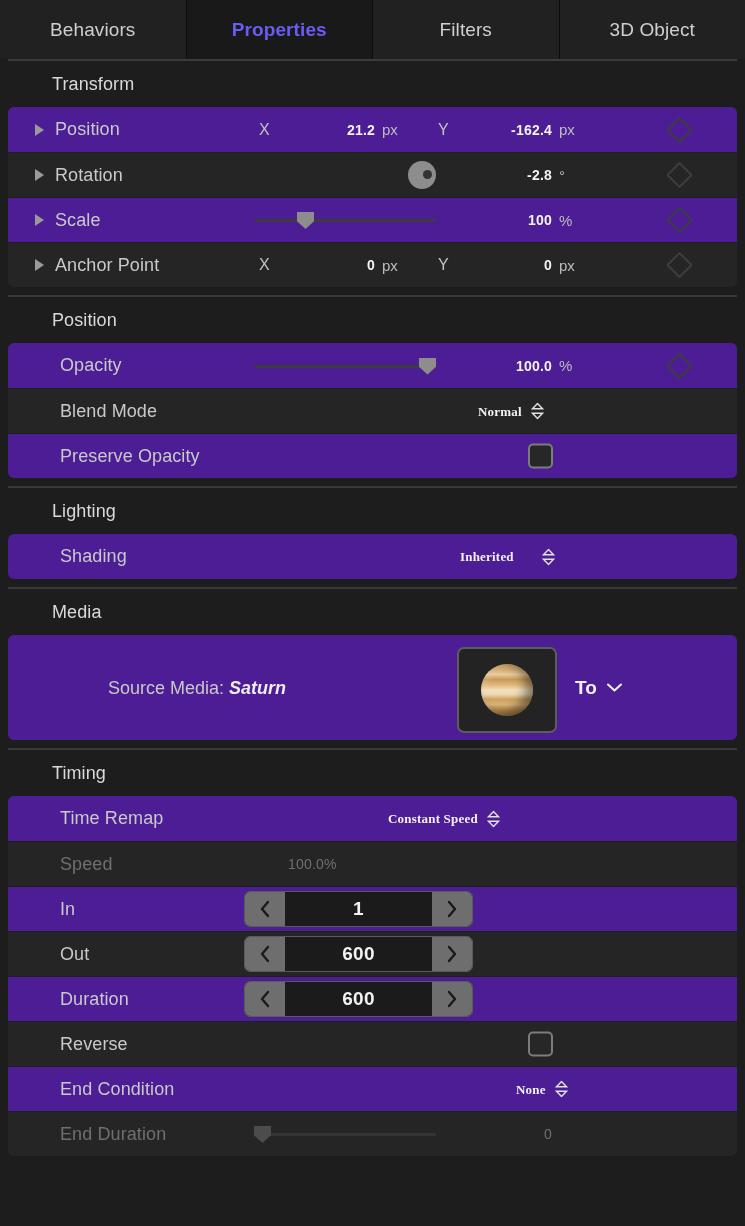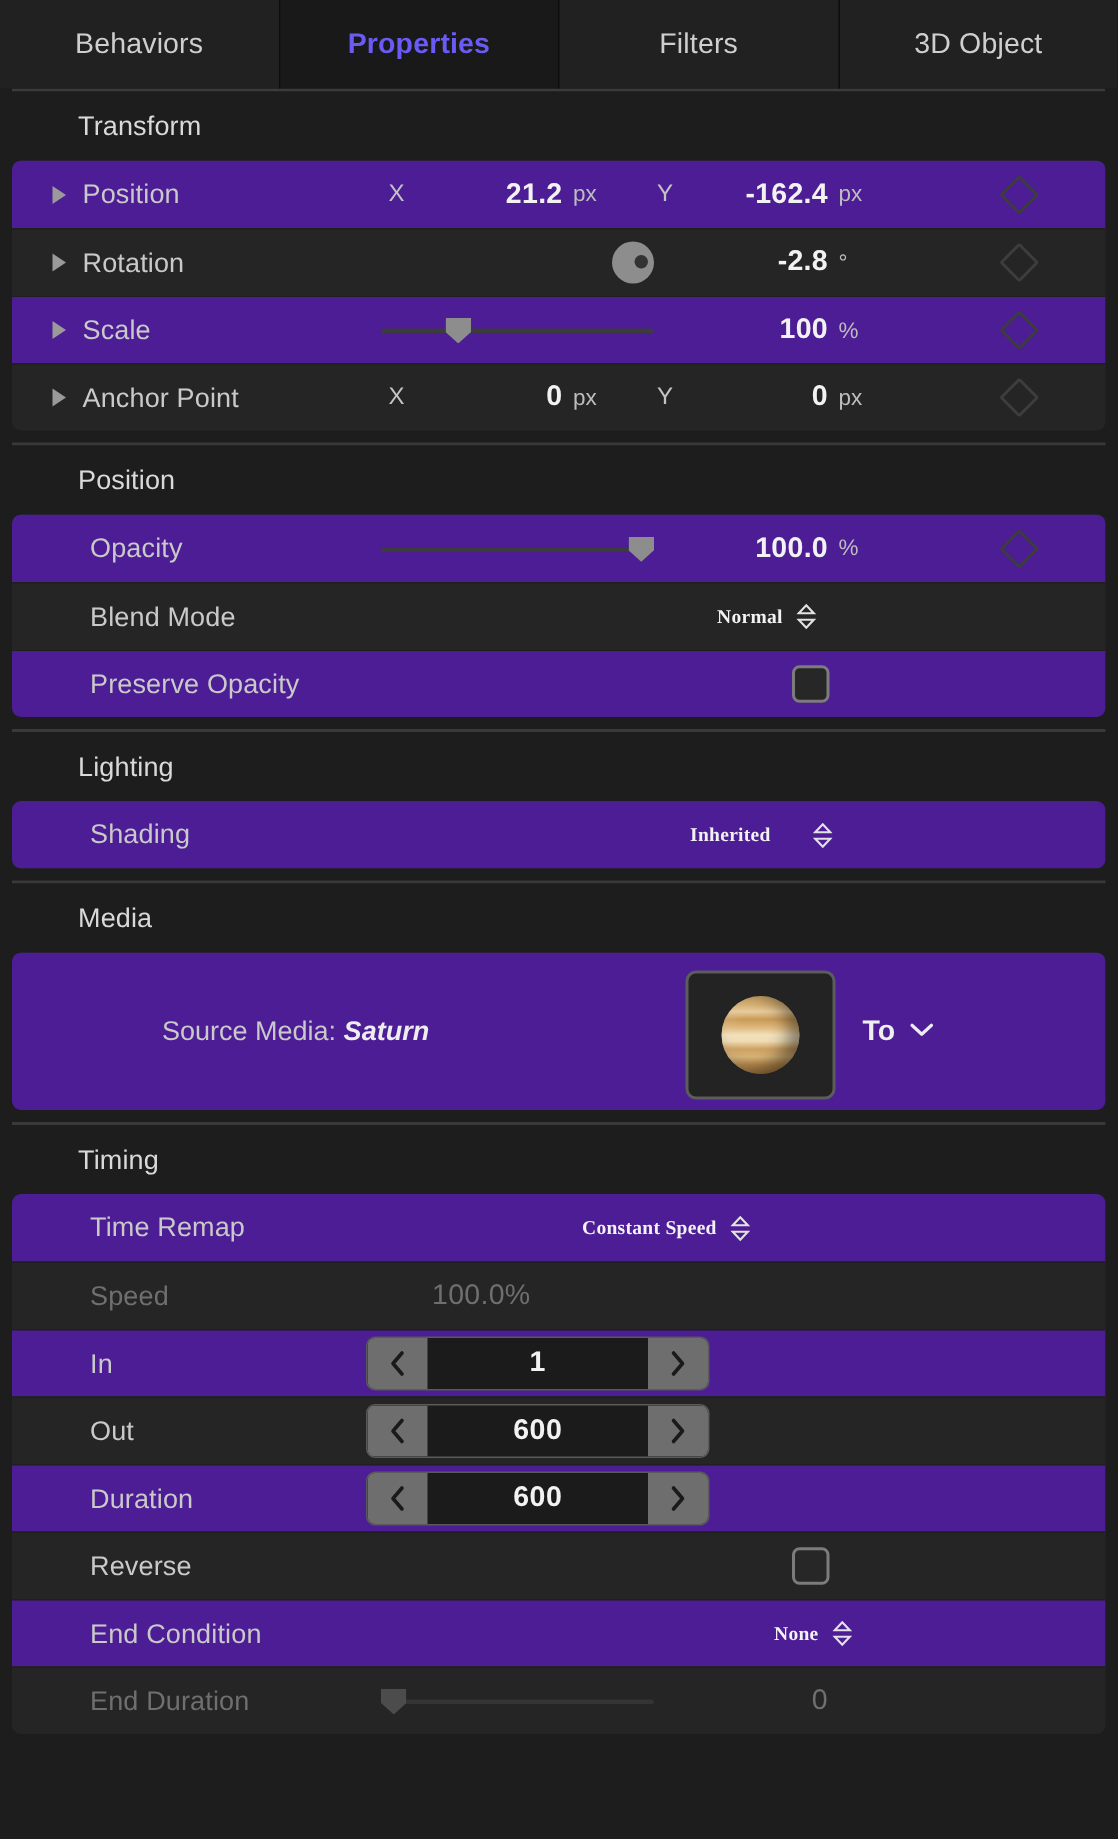--- a/index.html
+++ b/index.html
@@ -46,21 +46,21 @@
     border-left:9px solid #9a9a9a;
     border-top:6px solid transparent;border-bottom:6px solid transparent;
     flex:0 0 auto;
   }
   .label{font-size:18px;color:#c9c9c9;white-space:nowrap;letter-spacing:.1px;}
   .label.indent{margin-left:52px;}
   .label.dim{color:#6f6f6f;}
 
   
   .axis{position:absolute;font-size:16px;color:#c3c3c3;}
-  .num{position:absolute;font-size:19px;color:#f2f2f2;font-weight:700;text-align:right;letter-spacing:.2px;}
+  .num{position:absolute;font-size:14px;color:#f2f2f2;font-weight:700;text-align:right;letter-spacing:.2px;}
   .unit{position:absolute;font-size:15px;color:#bdbdbd;}
   .num.dim{color:#6f6f6f;font-weight:400;}
 
   
   .kf{
     position:absolute;right:48px;top:50%;transform:translateY(-50%) rotate(45deg);
     width:15px;height:15px;border:2px solid #3d3d3d;border-radius:2px;
     background:transparent;
   }
 

